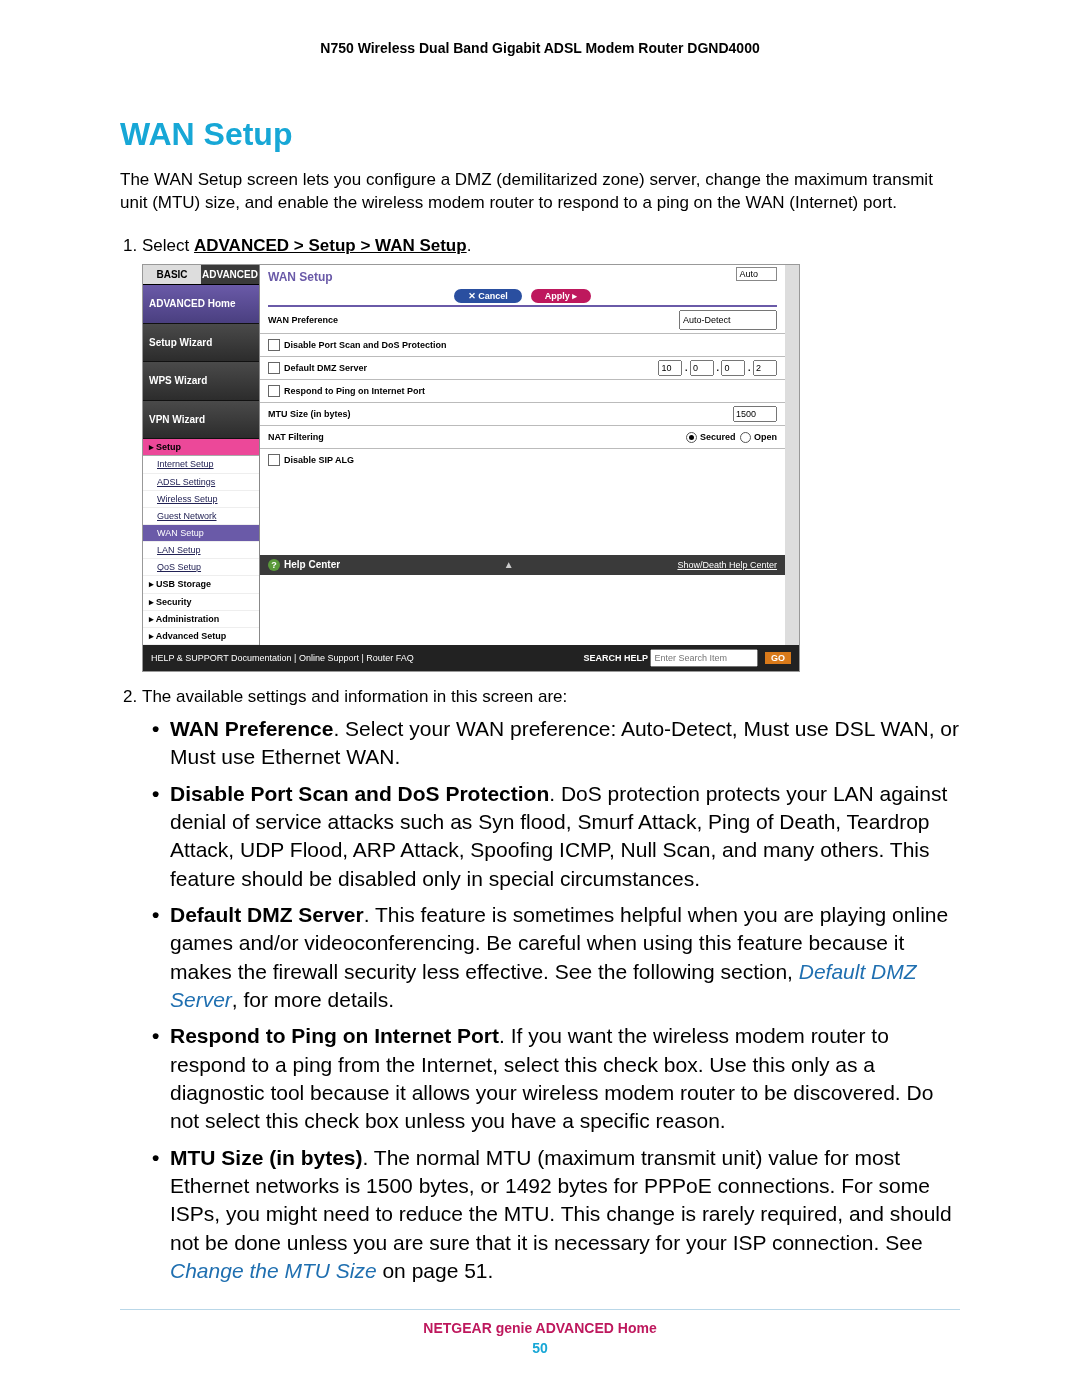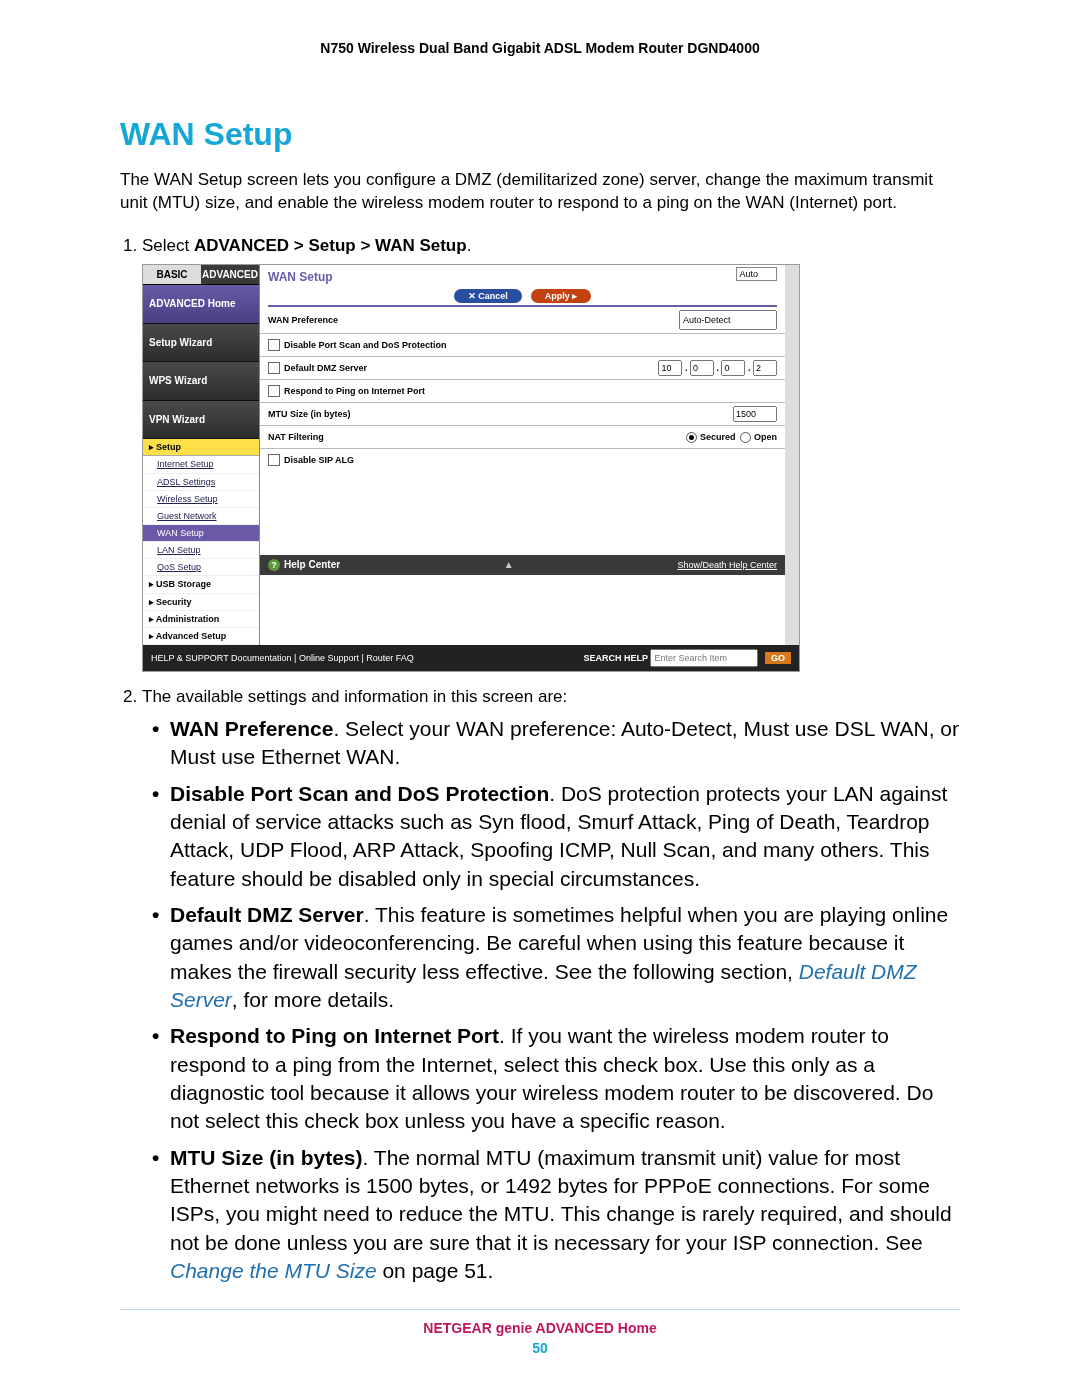--- a/index.html
+++ b/index.html
@@ -32,21 +32,21 @@
   }
   ol.steps {
     padding-left: 22px;
     margin: 0;
   }
   ol.steps > li {
     font-size: 17px;
     line-height: 1.35;
     margin-bottom: 10px;
   }
-  .step1-label { font-weight: bold; }
+  .step1-label { font-weight: bold; text-decoration: underline; }
   ul.bullets {
     list-style: none;
     padding-left: 28px;
     margin: 6px 0 0 0;
   }
   ul.bullets > li {
     position: relative;
     padding-left: 0;
     margin-bottom: 8px;
     font-size: 21px;
@@ -112,21 +112,21 @@
     border-bottom: 1px solid #eee;
   }
   .rs-nav-sub.active {
     background: #6a5aa8;
     color: #fff;
     text-decoration: none;
     display: flex;
     justify-content: space-between;
   }
   .rs-nav-sub.setup-hdr {
-    background: #fde047; color:#000; font-weight:bold; text-decoration:none;
+    background: #ec4899; color:#000; font-weight:bold; text-decoration:none;
     padding-left:6px; border-bottom:1px solid #aaa;
   }
   .rs-nav-sub.section {
     background:#fff; color:#000; font-weight:bold; text-decoration:none;
     padding-left:6px;
   }
   .rs-main {
     flex: 1;
     background: #fff;
     position: relative;
@@ -137,21 +137,21 @@
   .rs-btn {
     display: inline-block;
     color: #fff;
     font-size: 9px;
     font-weight: bold;
     padding: 1px 14px;
     border-radius: 8px;
     margin: 0 3px;
   }
   .rs-btn.cancel { background: #2a4fa0; border-radius: 7px; }
-  .rs-btn.apply  { background: #c2410c; }
+  .rs-btn.apply  { background: #be185d; }
   .rs-row {
     display: flex;
     align-items: center;
     justify-content: space-between;
     padding: 3px 8px;
     border-bottom: 1px solid #bbb;
     font-size: 9px;
     font-weight: bold;
     min-height: 16px;
   }

